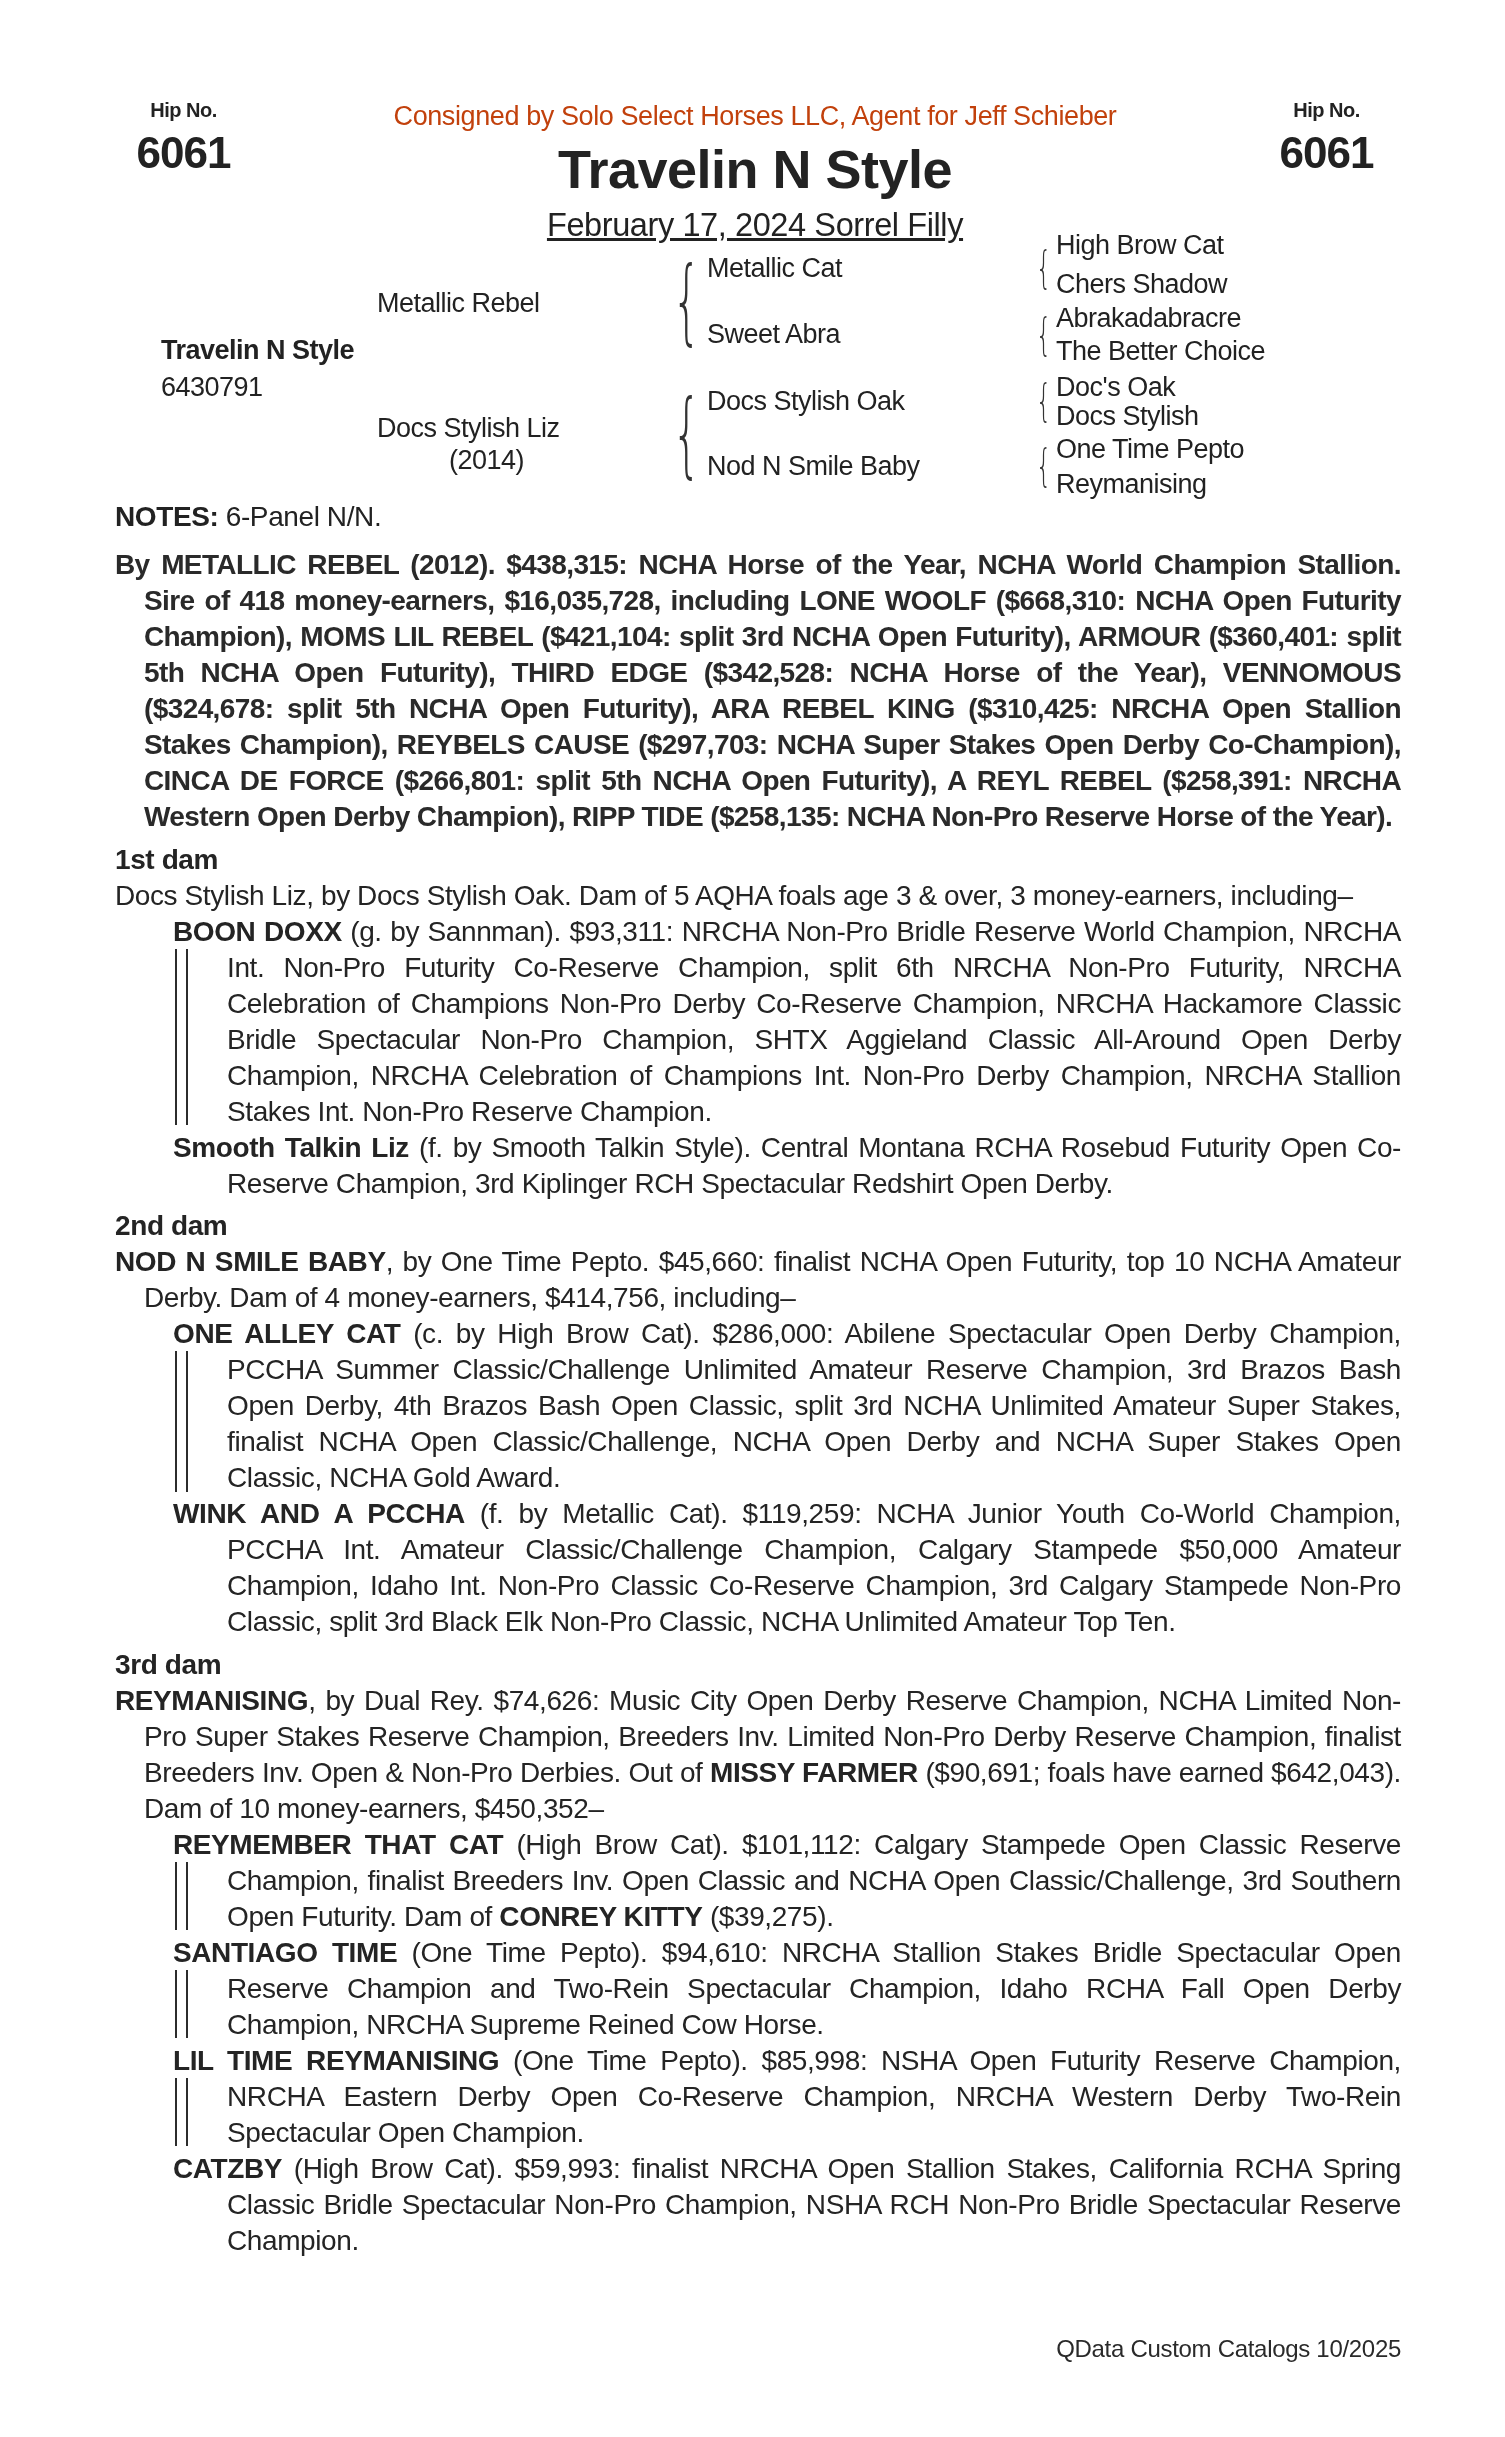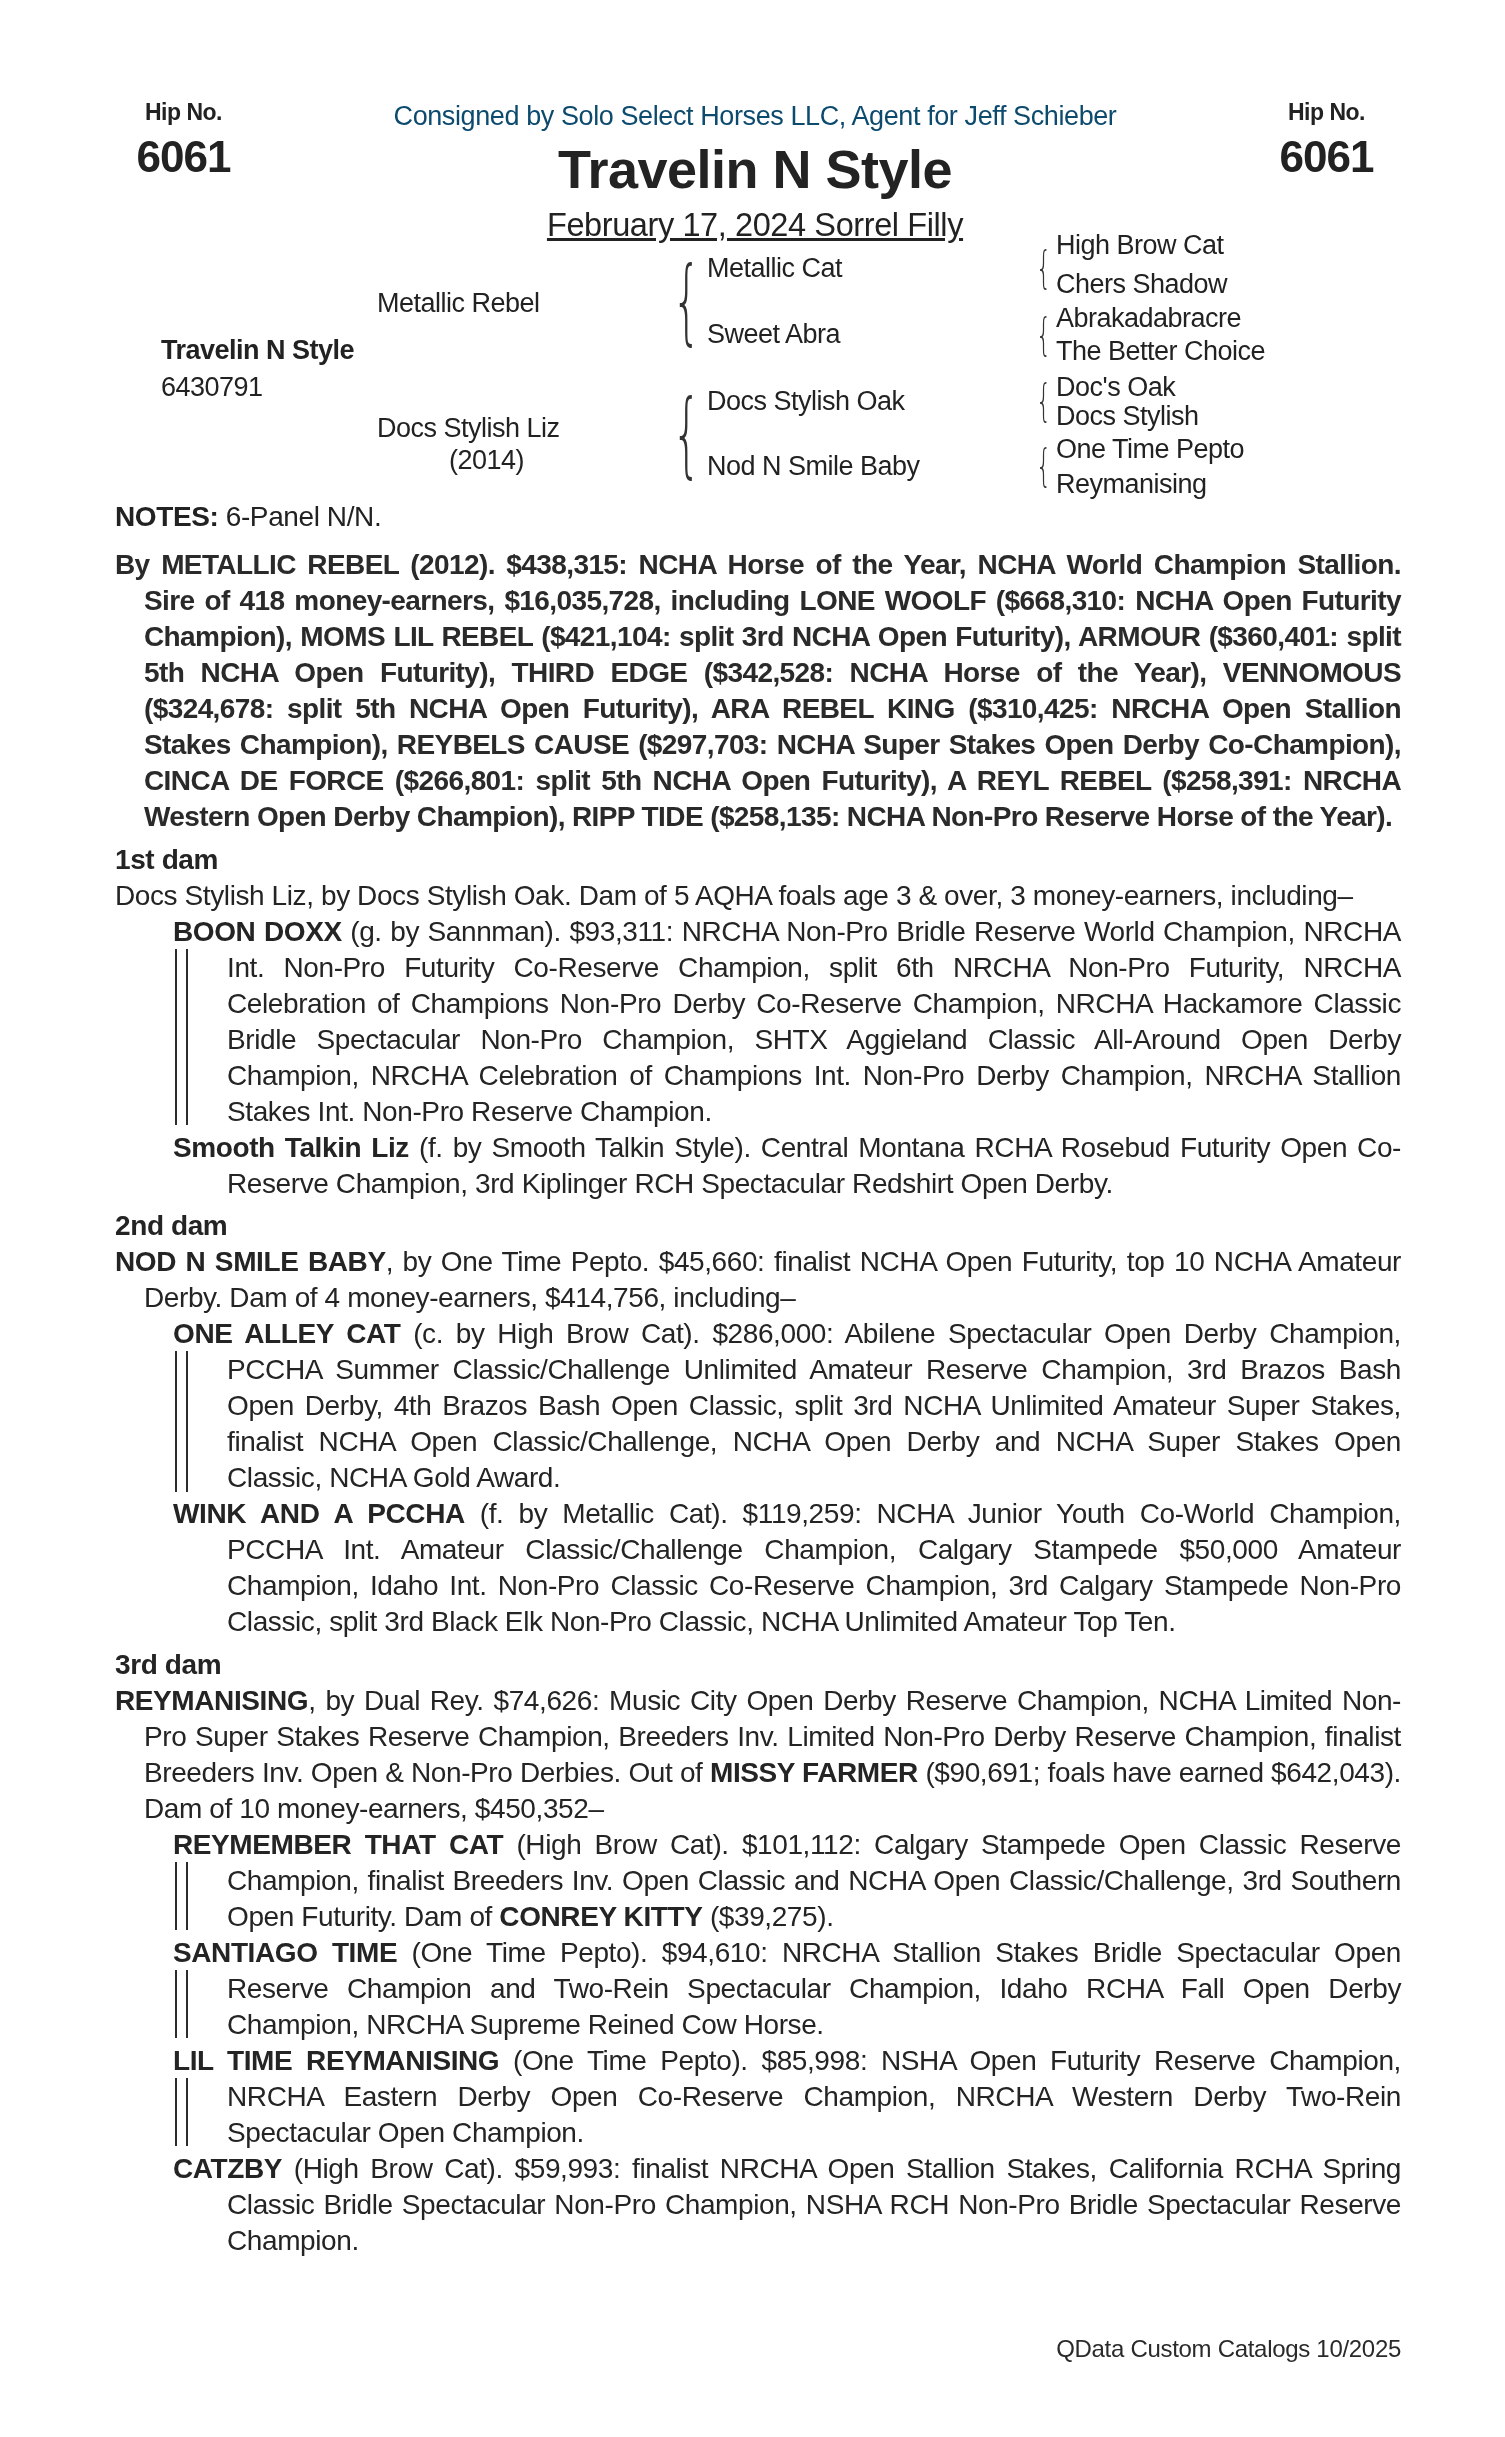--- a/index.html
+++ b/index.html
@@ -7,25 +7,25 @@
     width:1506px;height:2438px;background:#ffffff;position:relative;
     font-family:"Liberation Sans", sans-serif;color:#222;
     -webkit-font-smoothing:antialiased;
   }
   .page{position:absolute;inset:0;background:#fff;overflow:hidden;}
 
   
   .hip{position:absolute;top:99px;width:153px;text-align:center;}
   .hip-left{left:107px;}
   .hip-right{left:1250px;}
-  .hip .lbl{font-weight:bold;font-size:23px;letter-spacing:-0.5px;}
+  .hip .lbl{font-weight:bold;font-size:20px;letter-spacing:-0.5px;}
   .hip .num{font-weight:bold;font-size:44px;letter-spacing:-1px;margin-top:5.7px;}
 
   .head{position:absolute;left:110px;top:101px;width:1290px;text-align:center;}
-  .consigned{font-size:27px;letter-spacing:-0.4px;color:#0c4a6e;}
+  .consigned{font-size:27px;letter-spacing:-0.4px;color:#c2410c;}
   .title{font-size:54px;font-weight:bold;letter-spacing:-0.5px;margin-top:5.7px;color:#232323;}
   .foal{font-size:32.5px;letter-spacing:-0.4px;margin-top:7.6px;text-decoration:underline;}
 
   
   .ped{position:absolute;left:0;top:0;width:1506px;height:535px;font-size:27px;letter-spacing:-0.5px;}
   .ped .node{position:absolute;white-space:nowrap;line-height:32.5px;}
   .bold{font-weight:bold;}
   .brace{position:absolute;color:#333;font-family:"DejaVu Sans",sans-serif;font-weight:200;}
   .brace::before{content:"{";display:block;}
   .brace-big{font-size:92px;line-height:92px;transform:scaleX(0.5);transform-origin:left center;}

